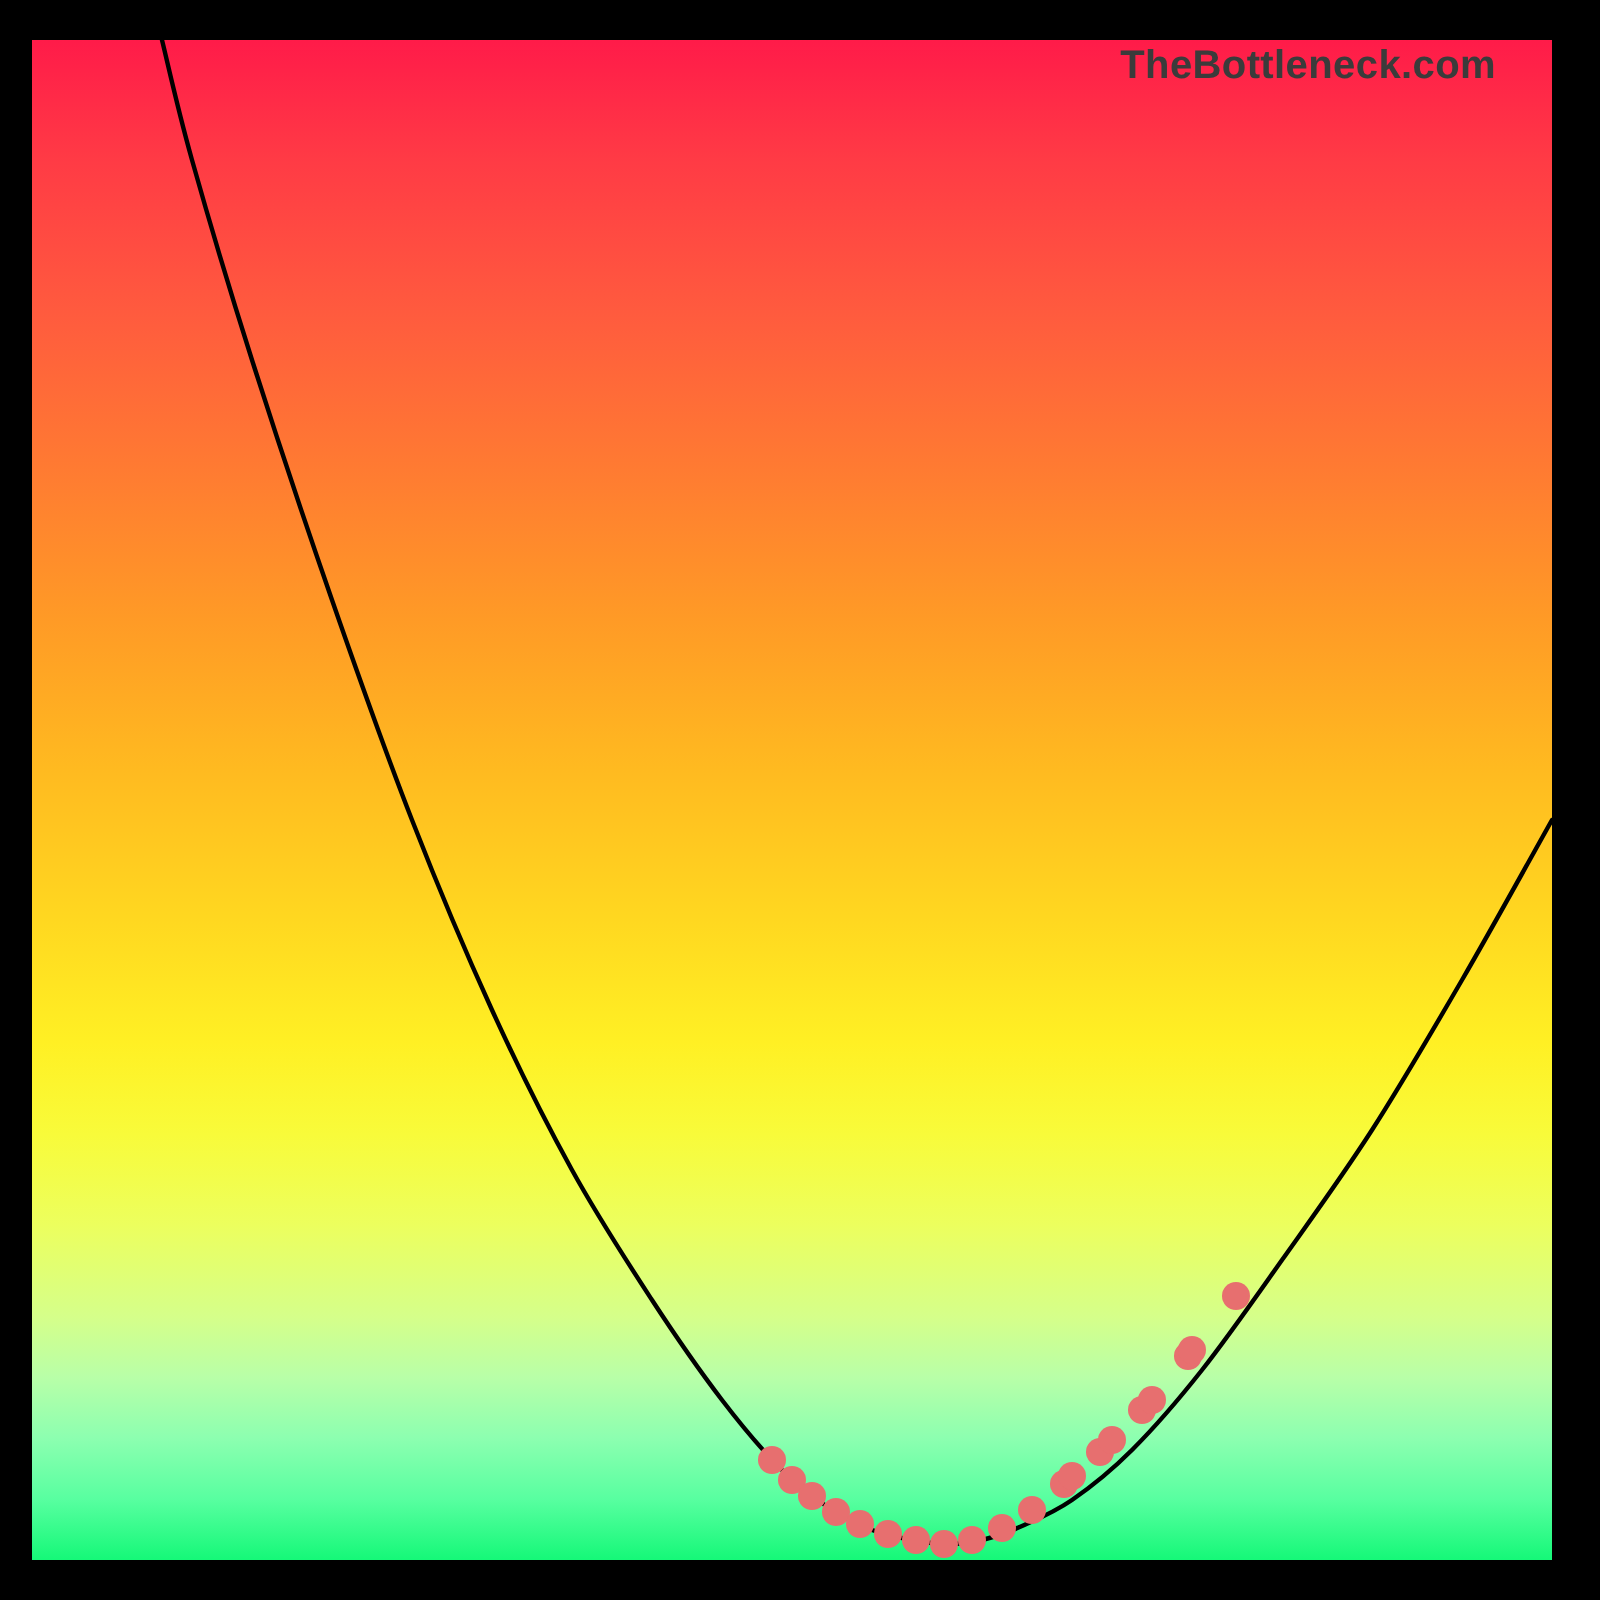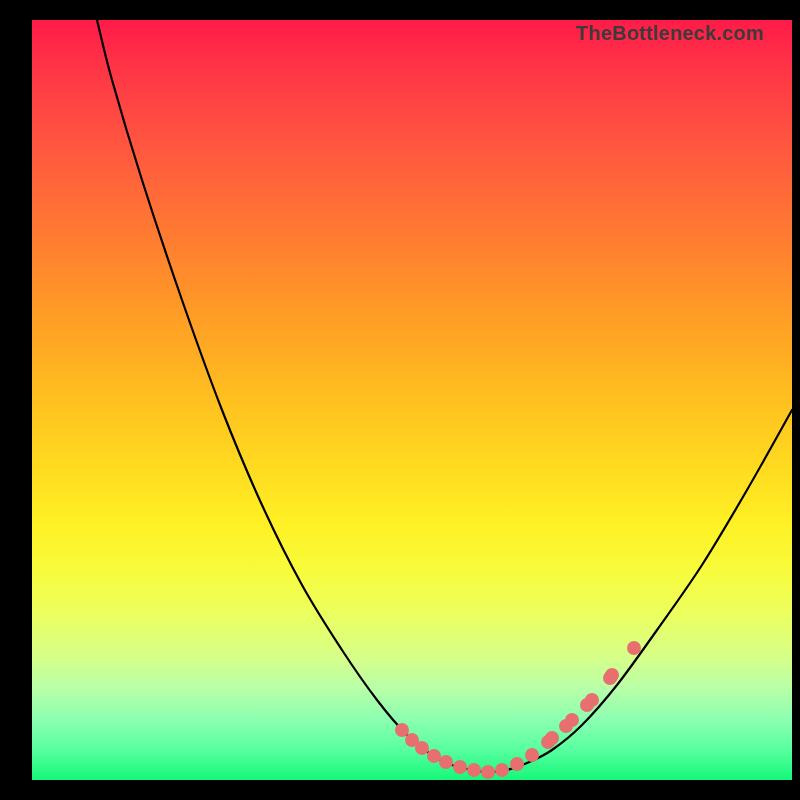--- a/index.html
+++ b/index.html
@@ -6,21 +6,21 @@
     margin: 0;
     padding: 0;
     width: 800px;
     height: 800px;
     background: #000000;
     overflow: hidden;
     font-family: Arial, Helvetica, sans-serif;
   }
   .frame {
     position: absolute;
-    left: 32px;
+    left: 16px;
     top: 20px;
     width: 740px;
     height: 760px;
     background: #000000;
   }
   .plot-area {
     position: absolute;
     left: 0;
     top: 0;
     width: 760px;

